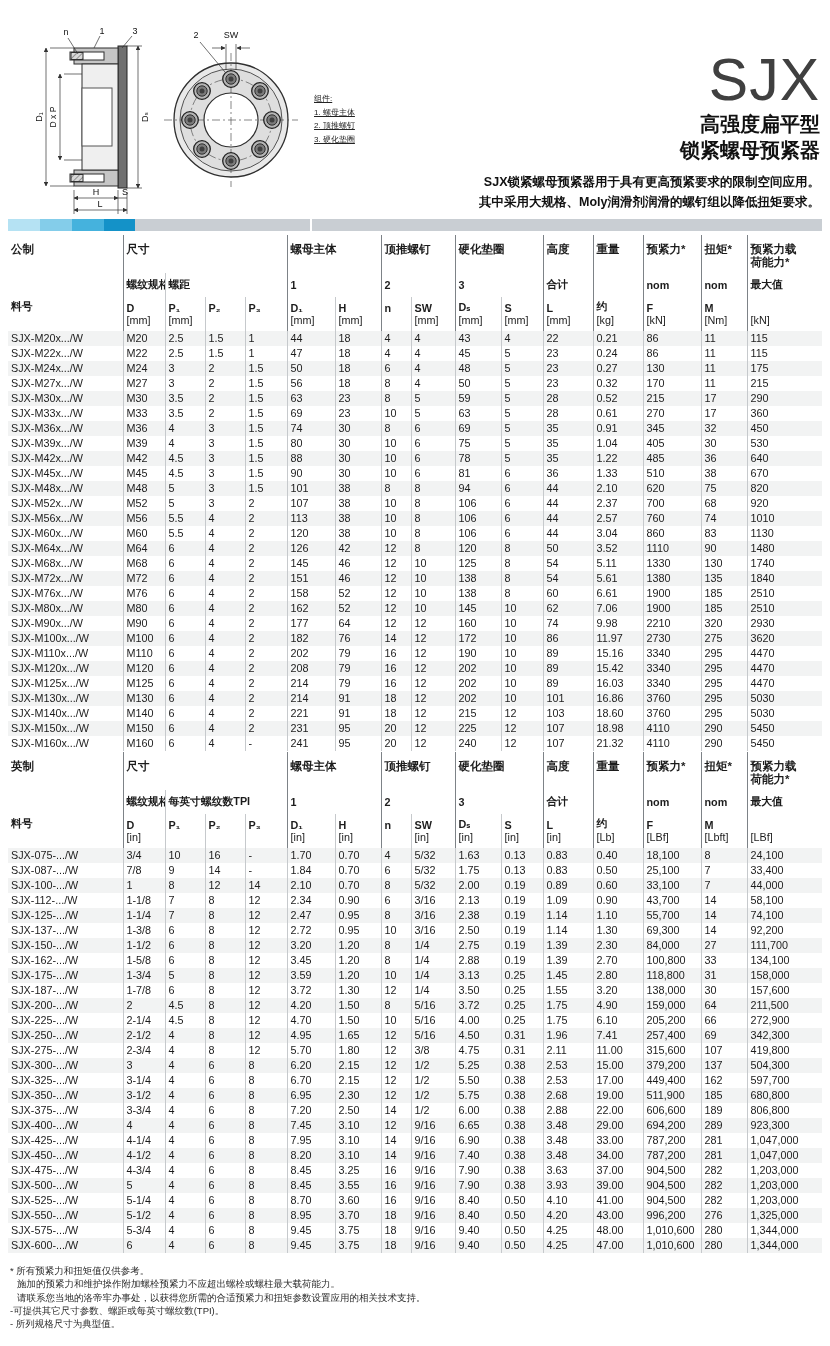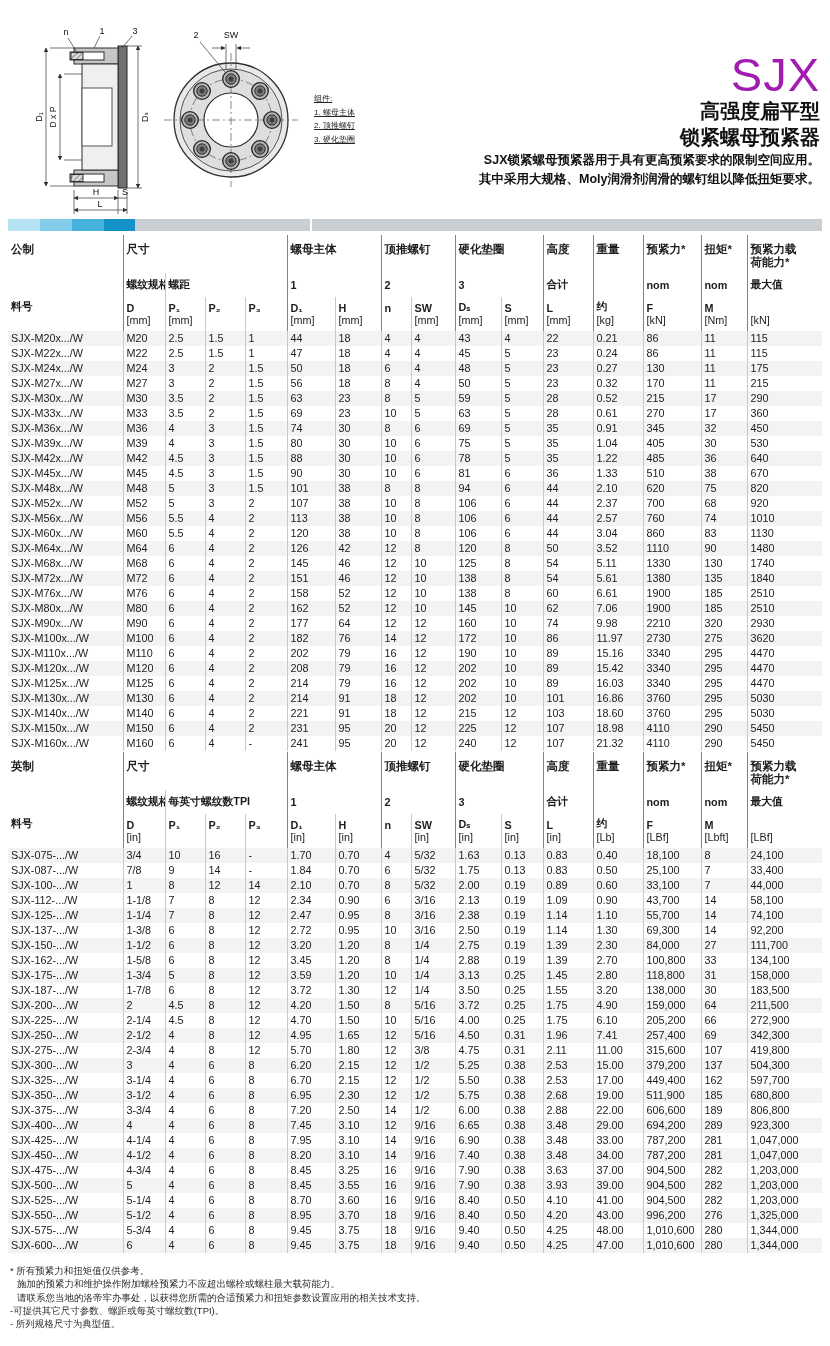--- a/index.html
+++ b/index.html
@@ -6,23 +6,23 @@
   .page{position:relative;width:830px;height:1346px;background:#fff;overflow:hidden;
         font-family:"Liberation Sans","DejaVu Sans",sans-serif;color:#1c1c1c;}
 
   
   .drawing-wrap{position:absolute;left:26px;top:24px;width:380px;height:196px;}
   .legend{position:absolute;left:314px;top:92px;font-size:8px;line-height:1.7;color:#222;text-decoration:underline;}
   .legend div{white-space:nowrap;}
 
   
   .title-block{position:absolute;top:50px;right:10px;text-align:right;}
-  .sjx-title{font-size:47px;line-height:1.05;font-weight:400;letter-spacing:1px;color:#a21caf;}
+  .sjx-title{font-size:59px;line-height:1.05;font-weight:400;letter-spacing:1px;color:#404040;}
   .sjx-sub{font-size:20px;line-height:1.28;font-weight:600;color:#111;}
-  .sjx-desc{font-size:12.5px;line-height:1.55;font-weight:700;color:#111;}
+  .sjx-desc{font-size:12.5px;line-height:1.55;font-weight:700;margin-top:10px;color:#111;}
 
   
   .accent-bar{position:absolute;left:8px;top:219px;width:814px;height:12px;display:flex;}
   .bar-seg{height:100%;}
 
   
   .dtable{border-collapse:collapse;table-layout:fixed;width:814px;font-size:10.8px;color:#1c1c1c;}
   .tbl-metric{position:absolute;left:8px;top:235px;}
   .tbl-imperial{position:absolute;left:8px;top:752px;}
   .dtable th,.dtable td{padding:0 3px;text-align:left;font-weight:400;overflow:hidden;white-space:nowrap;}
@@ -1015,21 +1015,21 @@
           <td class="bL">3.72</td>
           <td class="bL">1.30</td>
           <td class="bL">12</td>
           <td class="bL">1/4</td>
           <td class="bL">3.50</td>
           <td class="bL">0.25</td>
           <td class="bL">1.55</td>
           <td class="bL">3.20</td>
           <td class="bL">138,000</td>
           <td class="bL">30</td>
-          <td class="bL">183,500</td>
+          <td class="bL">157,600</td>
         </tr>
         <tr class="odd">
           <td>SJX-200-.../W</td>
           <td class="bL">2</td>
           <td class="bL">4.5</td>
           <td class="bL">8</td>
           <td class="bL">12</td>
           <td class="bL">4.20</td>
           <td class="bL">1.50</td>
           <td class="bL">8</td>

